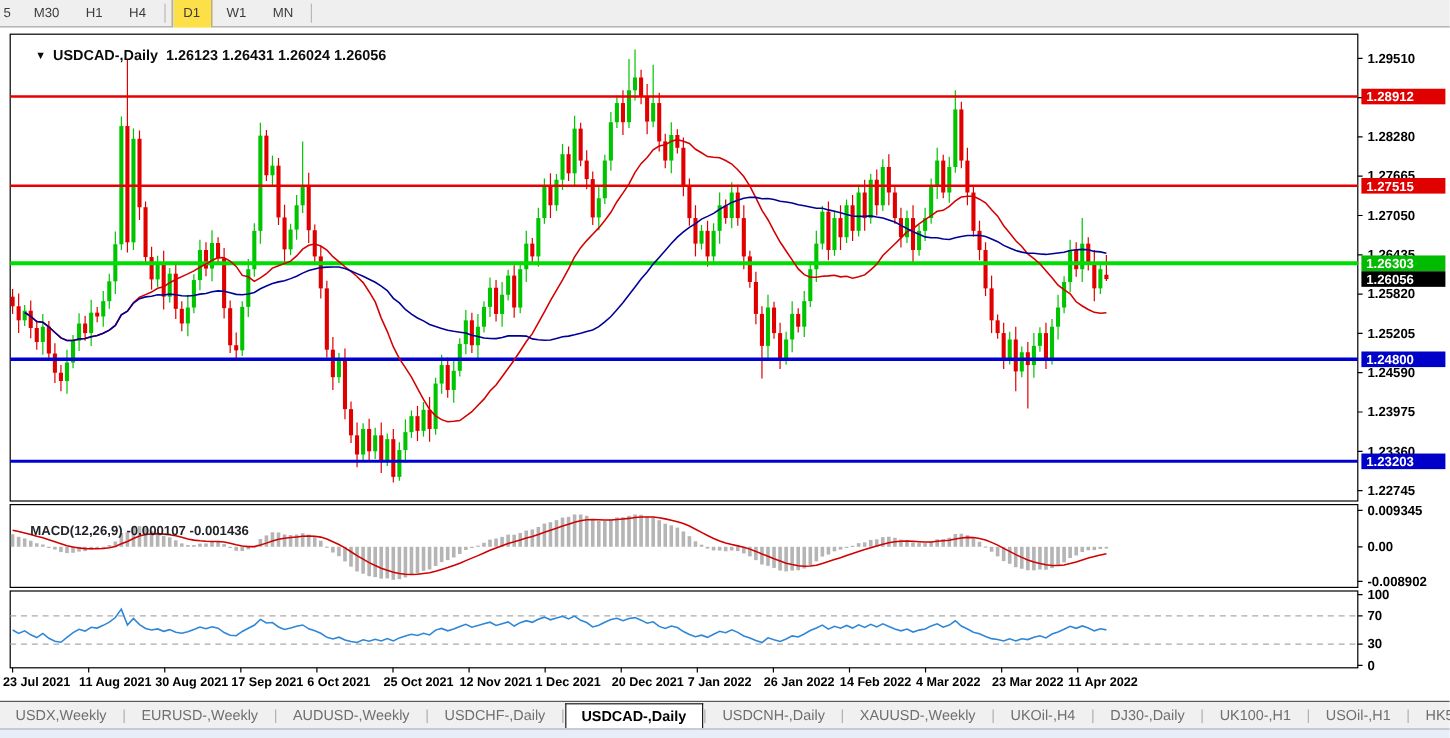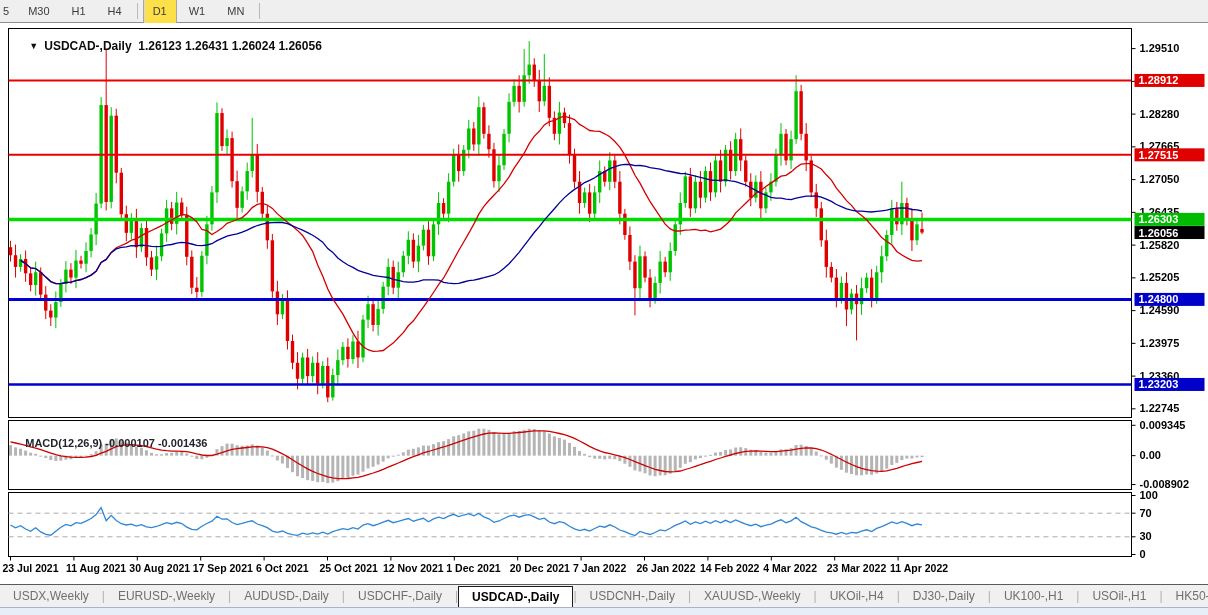--- a/index.html
+++ b/index.html
@@ -721,21 +721,21 @@
     <span>MACD(12,26,9)</span>&nbsp;<span>-0.000107 -0.001436</span>
   </div>
 
 </div>
 
 <div class="tabbar" id="tabbar">
     <div class="tab">USDX,Weekly</div>
     <span class="tab-sep">|</span>
     <div class="tab">EURUSD-,Weekly</div>
     <span class="tab-sep">|</span>
-    <div class="tab">AUDUSD-,Daily</div>
+    <div class="tab">AUDUSD-,Weekly</div>
     <span class="tab-sep">|</span>
     <div class="tab">USDCHF-,Daily</div>
     <span class="tab-sep">|</span>
     <div class="tab active">USDCAD-,Daily</div>
     <span class="tab-sep">|</span>
     <div class="tab">USDCNH-,Daily</div>
     <span class="tab-sep">|</span>
     <div class="tab">XAUUSD-,Weekly</div>
     <span class="tab-sep">|</span>
     <div class="tab">UKOil-,H4</div>

